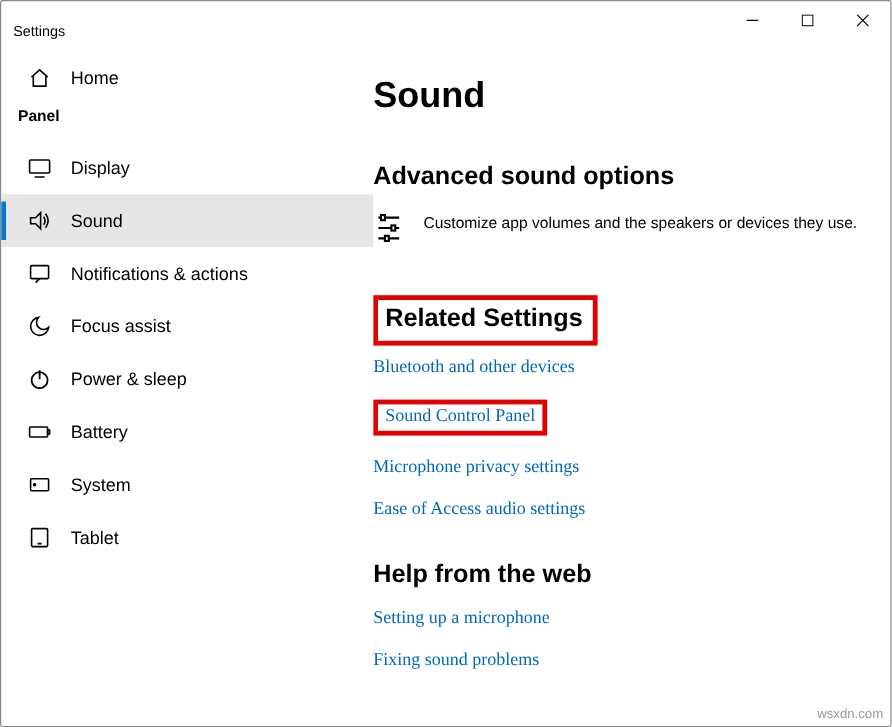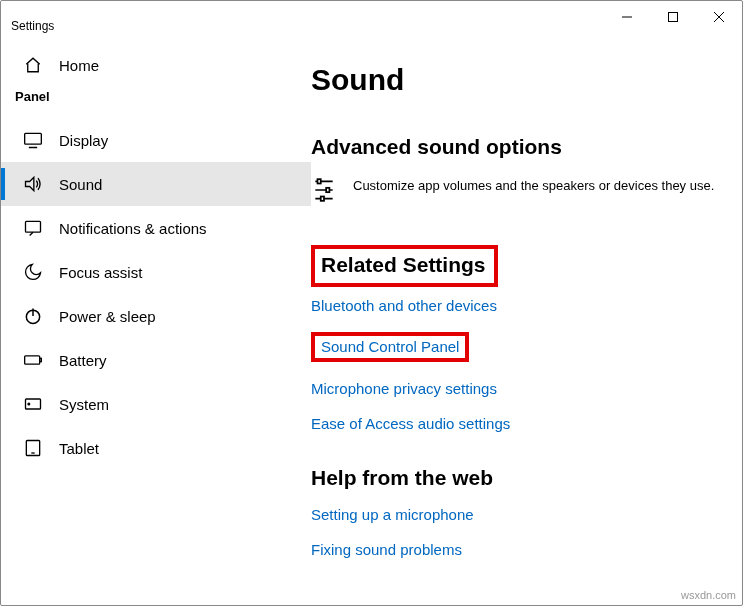--- a/index.html
+++ b/index.html
@@ -123,20 +123,21 @@
     padding-top: 2px;
   }
   .opt-title { font-size: 15px; }
   .opt-desc { font-size: 13px; color: #000000; margin-top: 2px; line-height: 1.35; }
   .link-list a {
     display: block;
     color: #0067c0;
     text-decoration: none;
     font-size: 15px;
     margin-bottom: 18px;
+    font-family: Liberation Serif, serif;
   }
   .highlight-heading {
     border: 4px solid #e30000;
     padding: 4px 8px 6px 6px;
     display: inline-block;
     margin-bottom: 10px;
   }
   .highlight-link {
     border: 4px solid #e30000;
     padding: 2px 6px 3px 6px;

